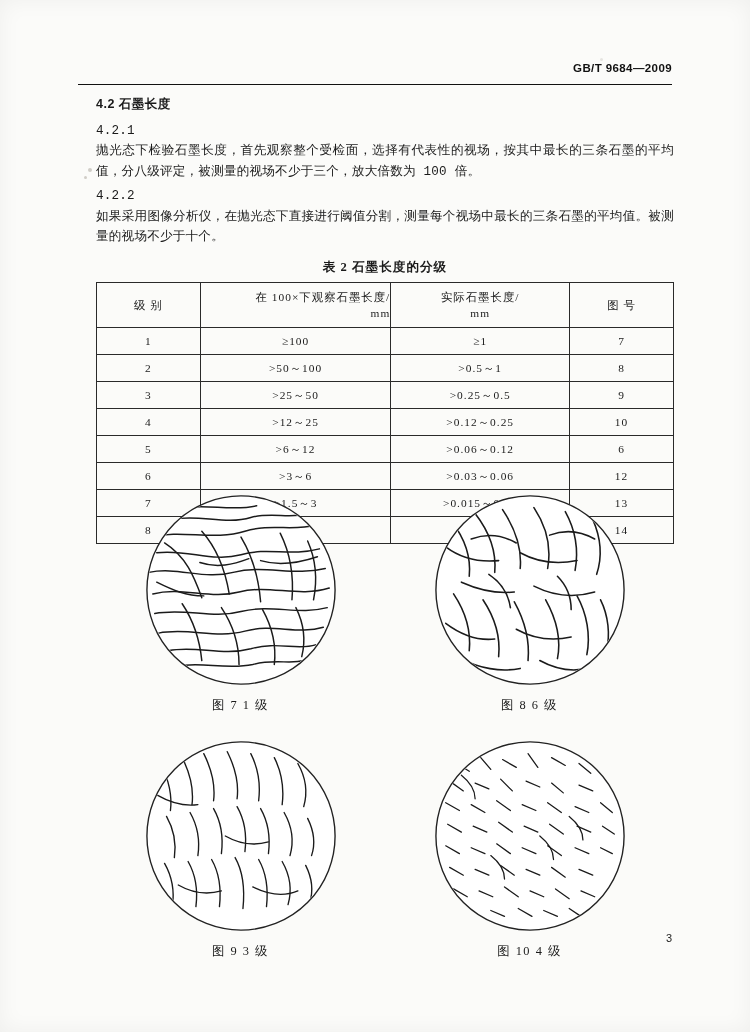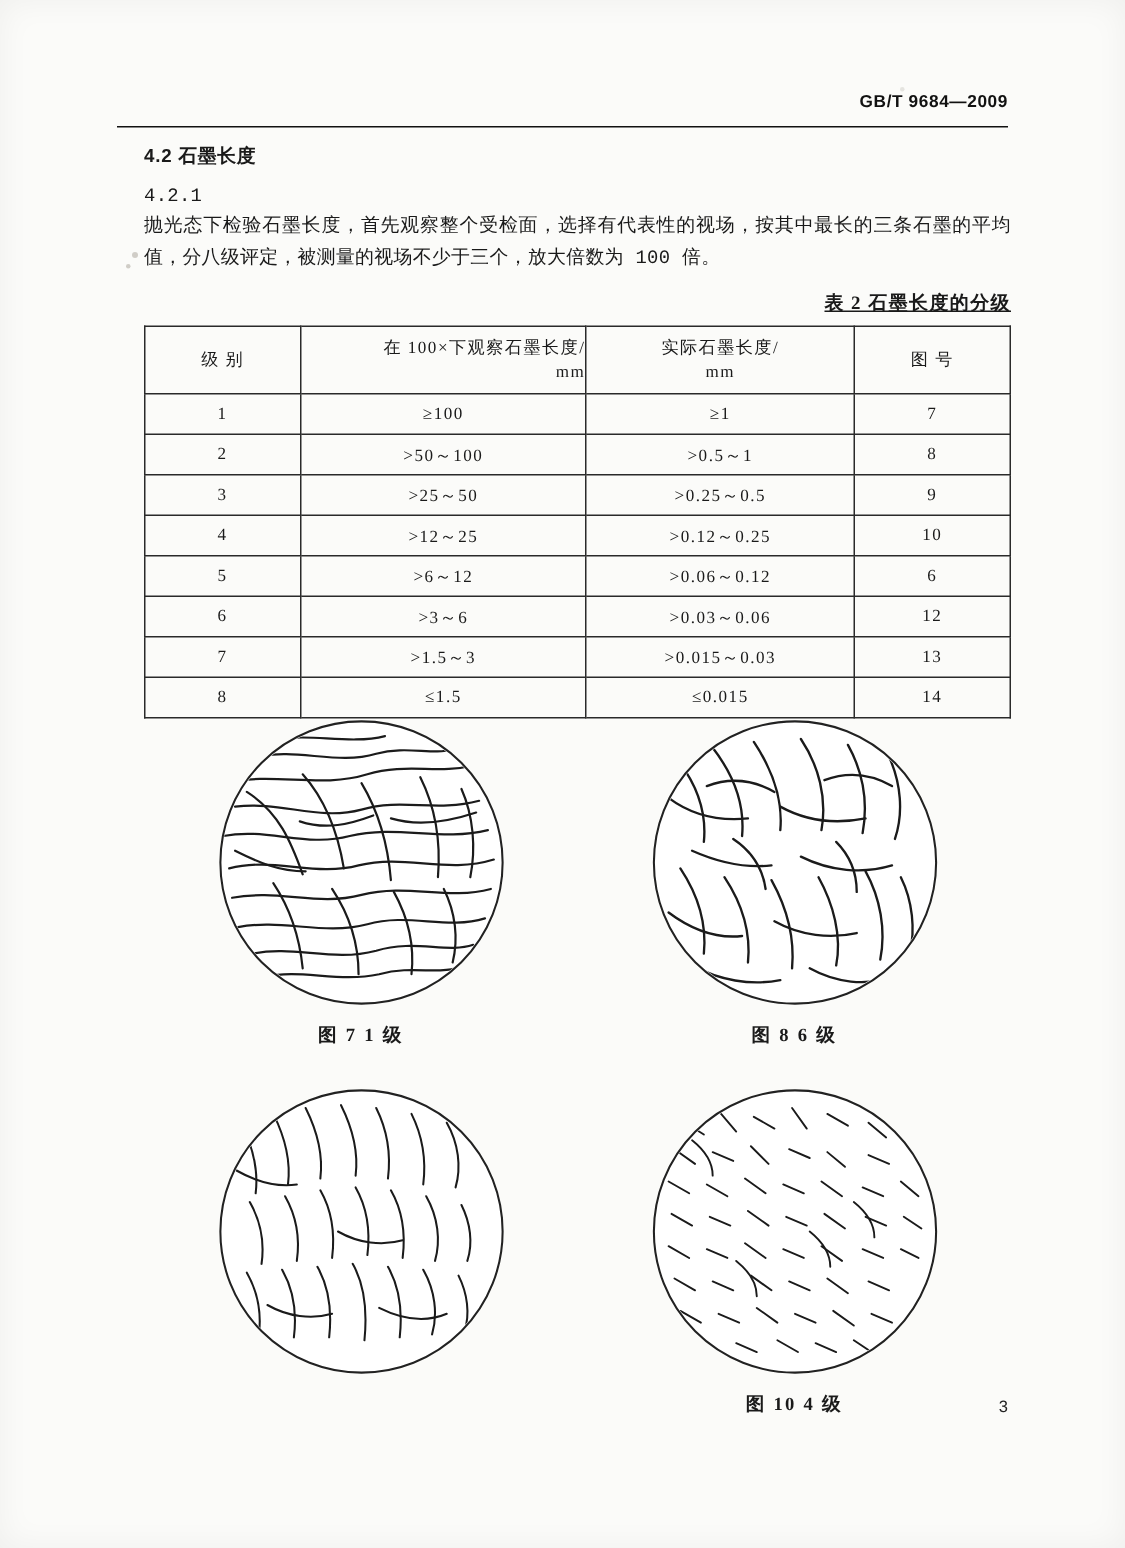--- a/index.html
+++ b/index.html
@@ -68,26 +68,25 @@
     letter-spacing: 0.2px;
     font-family: Liberation Mono, monospace;
   }
   .para .num {
     margin-right: 6px;
   }
   .para .ind {
     display: inline-block;
   }
   .table-caption {
-    text-align: right;
+    text-align: center;
     font-size: 12.6px;
     font-weight: 700;
     margin: 12px 0 6px 0;
     letter-spacing: 1px;
-    text-decoration: underline;
   }
   table.grade {
     border-collapse: collapse;
     width: 100%;
     margin: 0 auto;
     font-size: 11.4px;
     font-family: Liberation Serif, serif;
   }
   table.grade td, table.grade th {
     border: 1px solid #2a2a2a;
@@ -106,23 +105,22 @@
   table.grade .c1 { width: 33%; text-align: right; }
   table.grade .c2 { width: 31%; }
   table.grade .c3 { width: 18%; }
   .hdr-two {
     display: block;
     line-height: 1.45;
   }
   .figures {
     position: absolute;
     left: 96px;
-    top: 477px;
+    top: 492px;
     width: 578px;
-    font-weight: bold;
   }
   .fig-row {
     display: flex;
     justify-content: space-around;
     align-items: flex-start;
   }
   .fig {
     width: 232px;
     text-align: center;
   }
@@ -163,20 +161,23 @@
   <div class="header-rule"></div>
 
   <div class="content">
 
     <div class="sec-title">4.2   石墨长度</div>
 
     <p class="para">
       <span class="num">4.2.1</span><span class="ind">抛光态下检验石墨长度，首先观察整个受检面，选择有代表性的视场，按其中最长的三条石墨的平均值，分八级评定，被测量的视场不少于三个，放大倍数为 100 倍。</span>
     </p>
 
+    <p class="para">
+      <span class="num">4.2.2</span><span class="ind">如果采用图像分析仪，在抛光态下直接进行阈值分割，测量每个视场中最长的三条石墨的平均值。被测量的视场不少于十个。</span>
+    </p>
 
 
     <div class="table-caption">表 2   石墨长度的分级</div>
 
     <table class="grade">
       <thead>
         <tr>
           <td class="c0">
             <span class="hdr-two">级  别</span>
           </td>
@@ -357,20 +358,21 @@
               <path d="M118 124 C126 138, 128 154, 126 172"></path>
               <path d="M142 126 C150 140, 152 156, 148 170"></path>
               <path d="M166 130 C172 142, 174 156, 170 168"></path>
               <path d="M14 58 C28 66, 42 70, 56 68"></path>
               <path d="M84 100 C98 108, 114 110, 128 106"></path>
               <path d="M36 150 C50 158, 66 160, 80 156"></path>
               <path d="M112 152 C128 160, 144 162, 158 156"></path>
             </g>
           </svg>
         </div>
+        <div class="fig-label">图 9   3 级</div>
       </div>
 
       <div class="fig">
         <div class="circle-wrap">
           <svg viewBox="0 0 200 200" width="196" height="196" aria-hidden="true">
             <circle cx="100" cy="100" r="96" fill="#ffffff" stroke="#222" stroke-width="1.4"></circle>
             <clipPath id="cp4">
                 <circle cx="100" cy="100" r="95"></circle>
               </clipPath>
             <g clip-path="url(#cp4)" fill="none" stroke="#1b1b1b" stroke-width="1.3" stroke-linecap="round">

